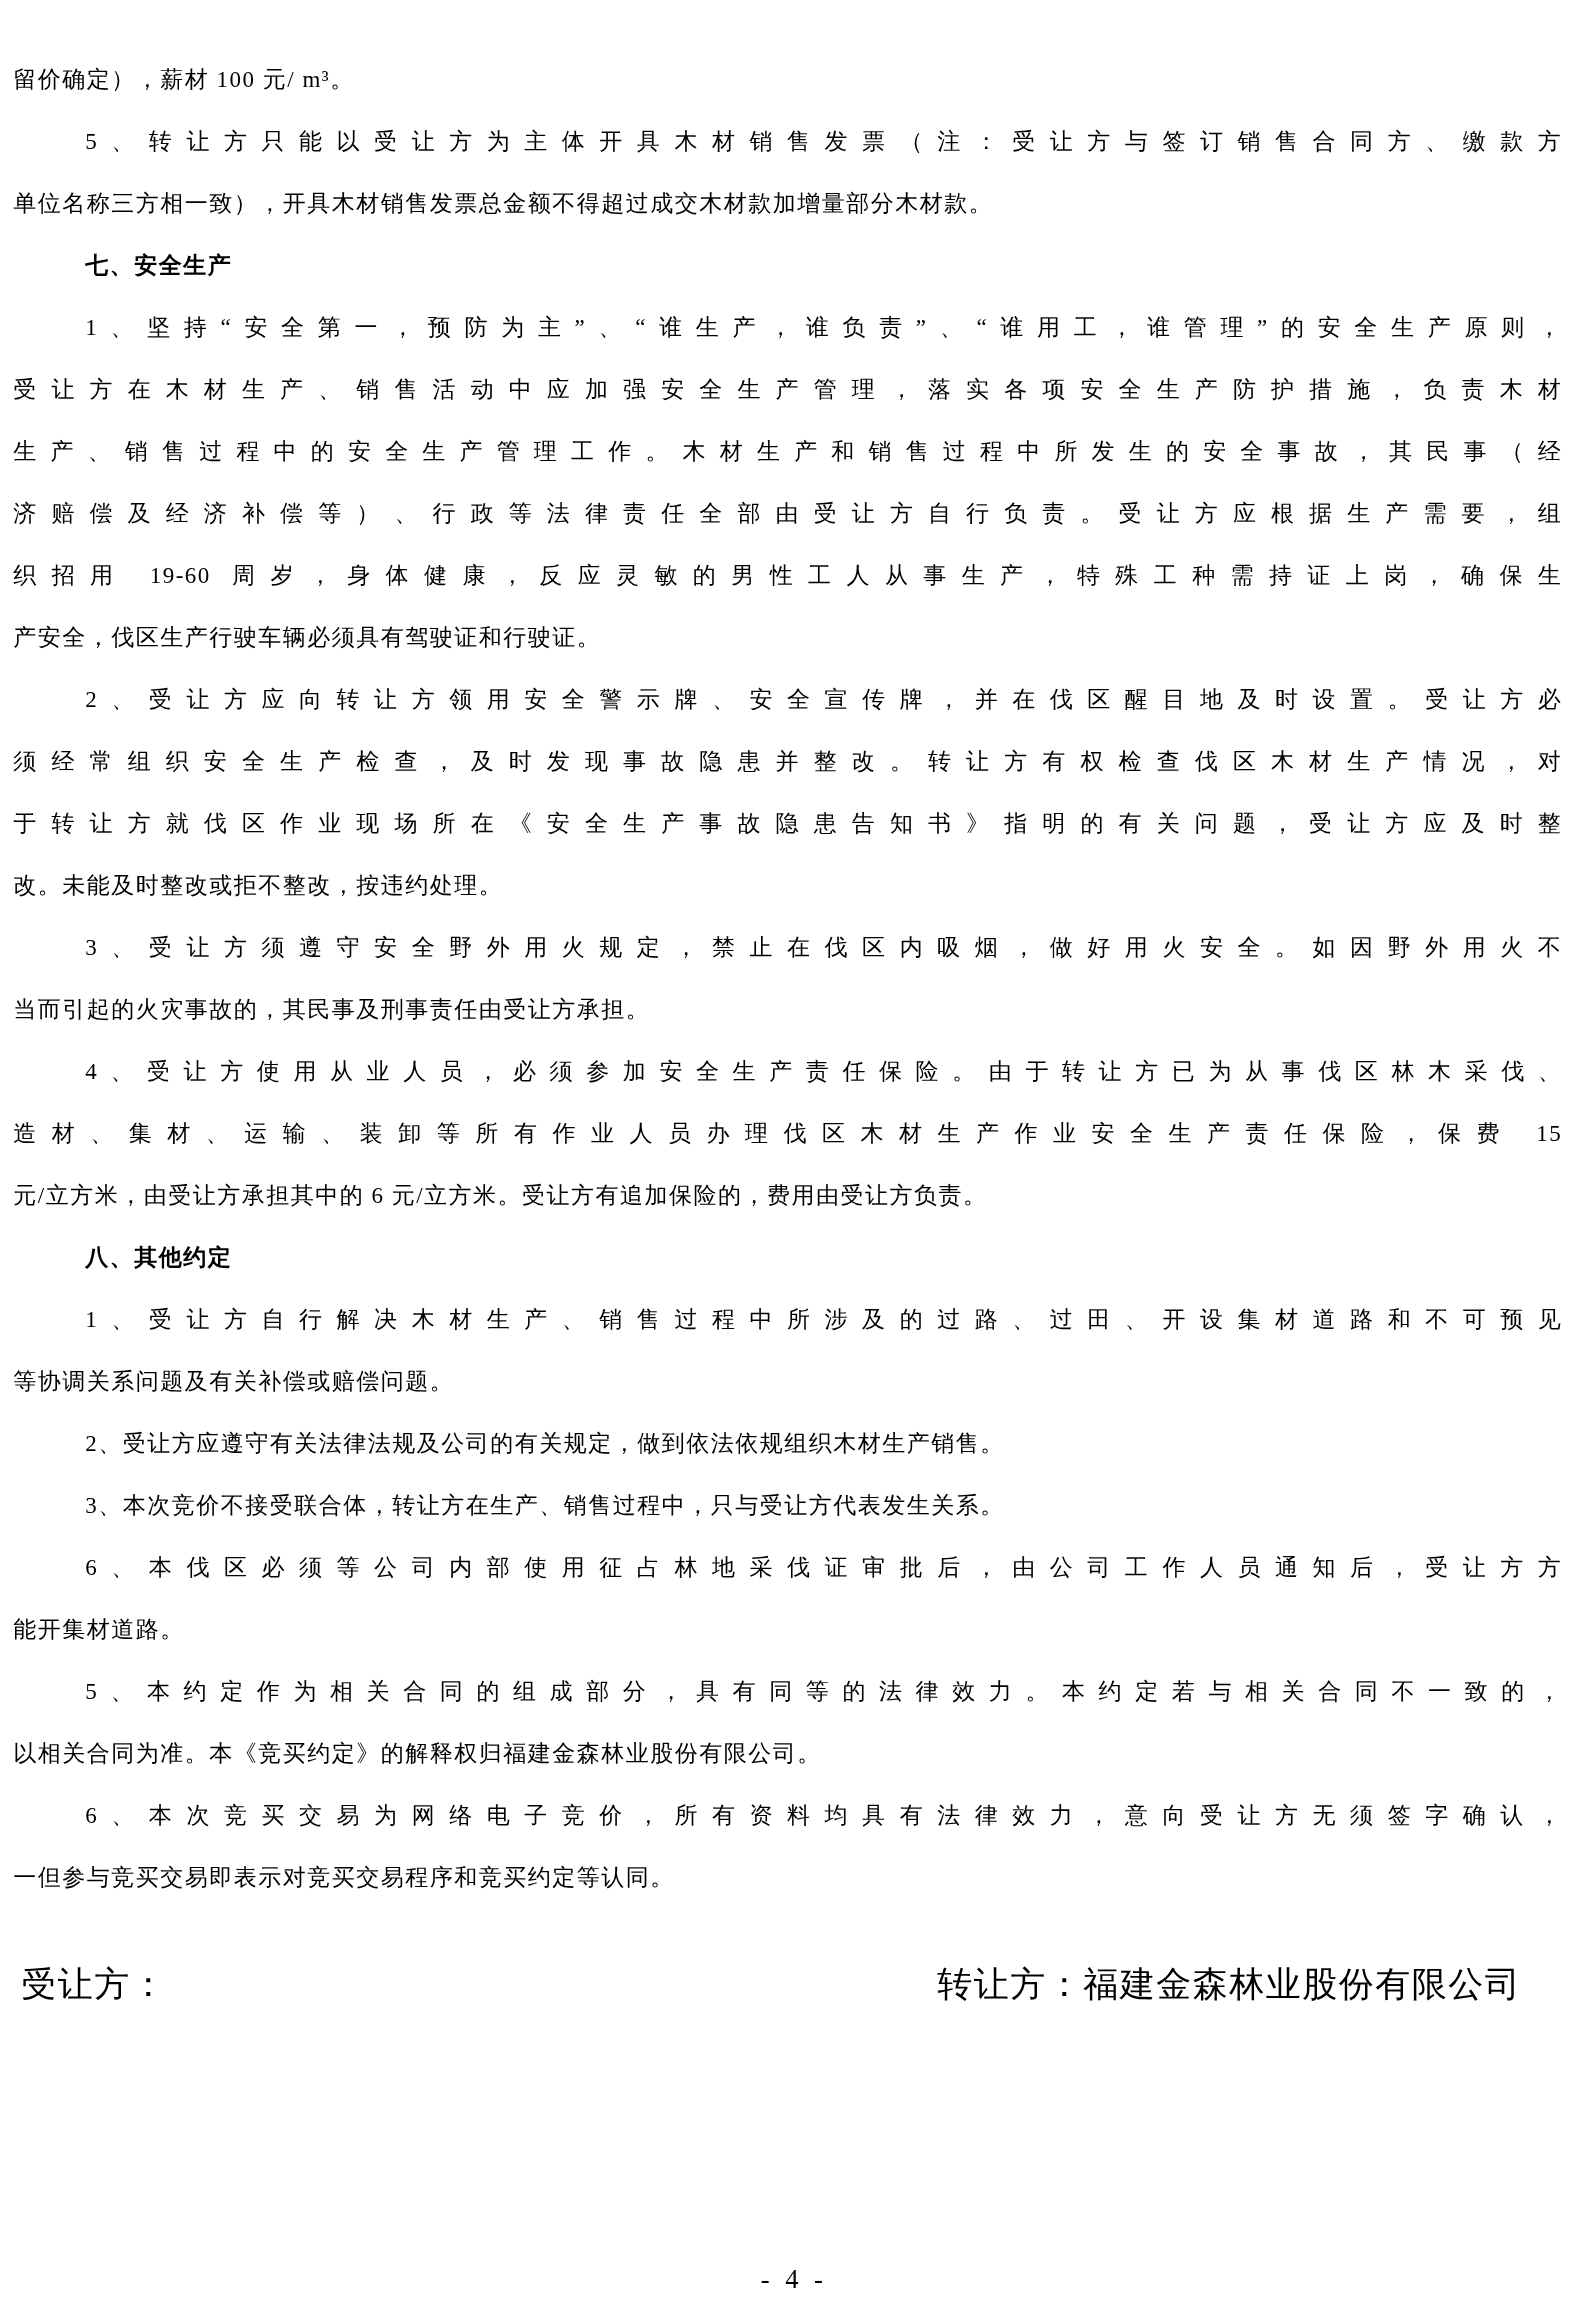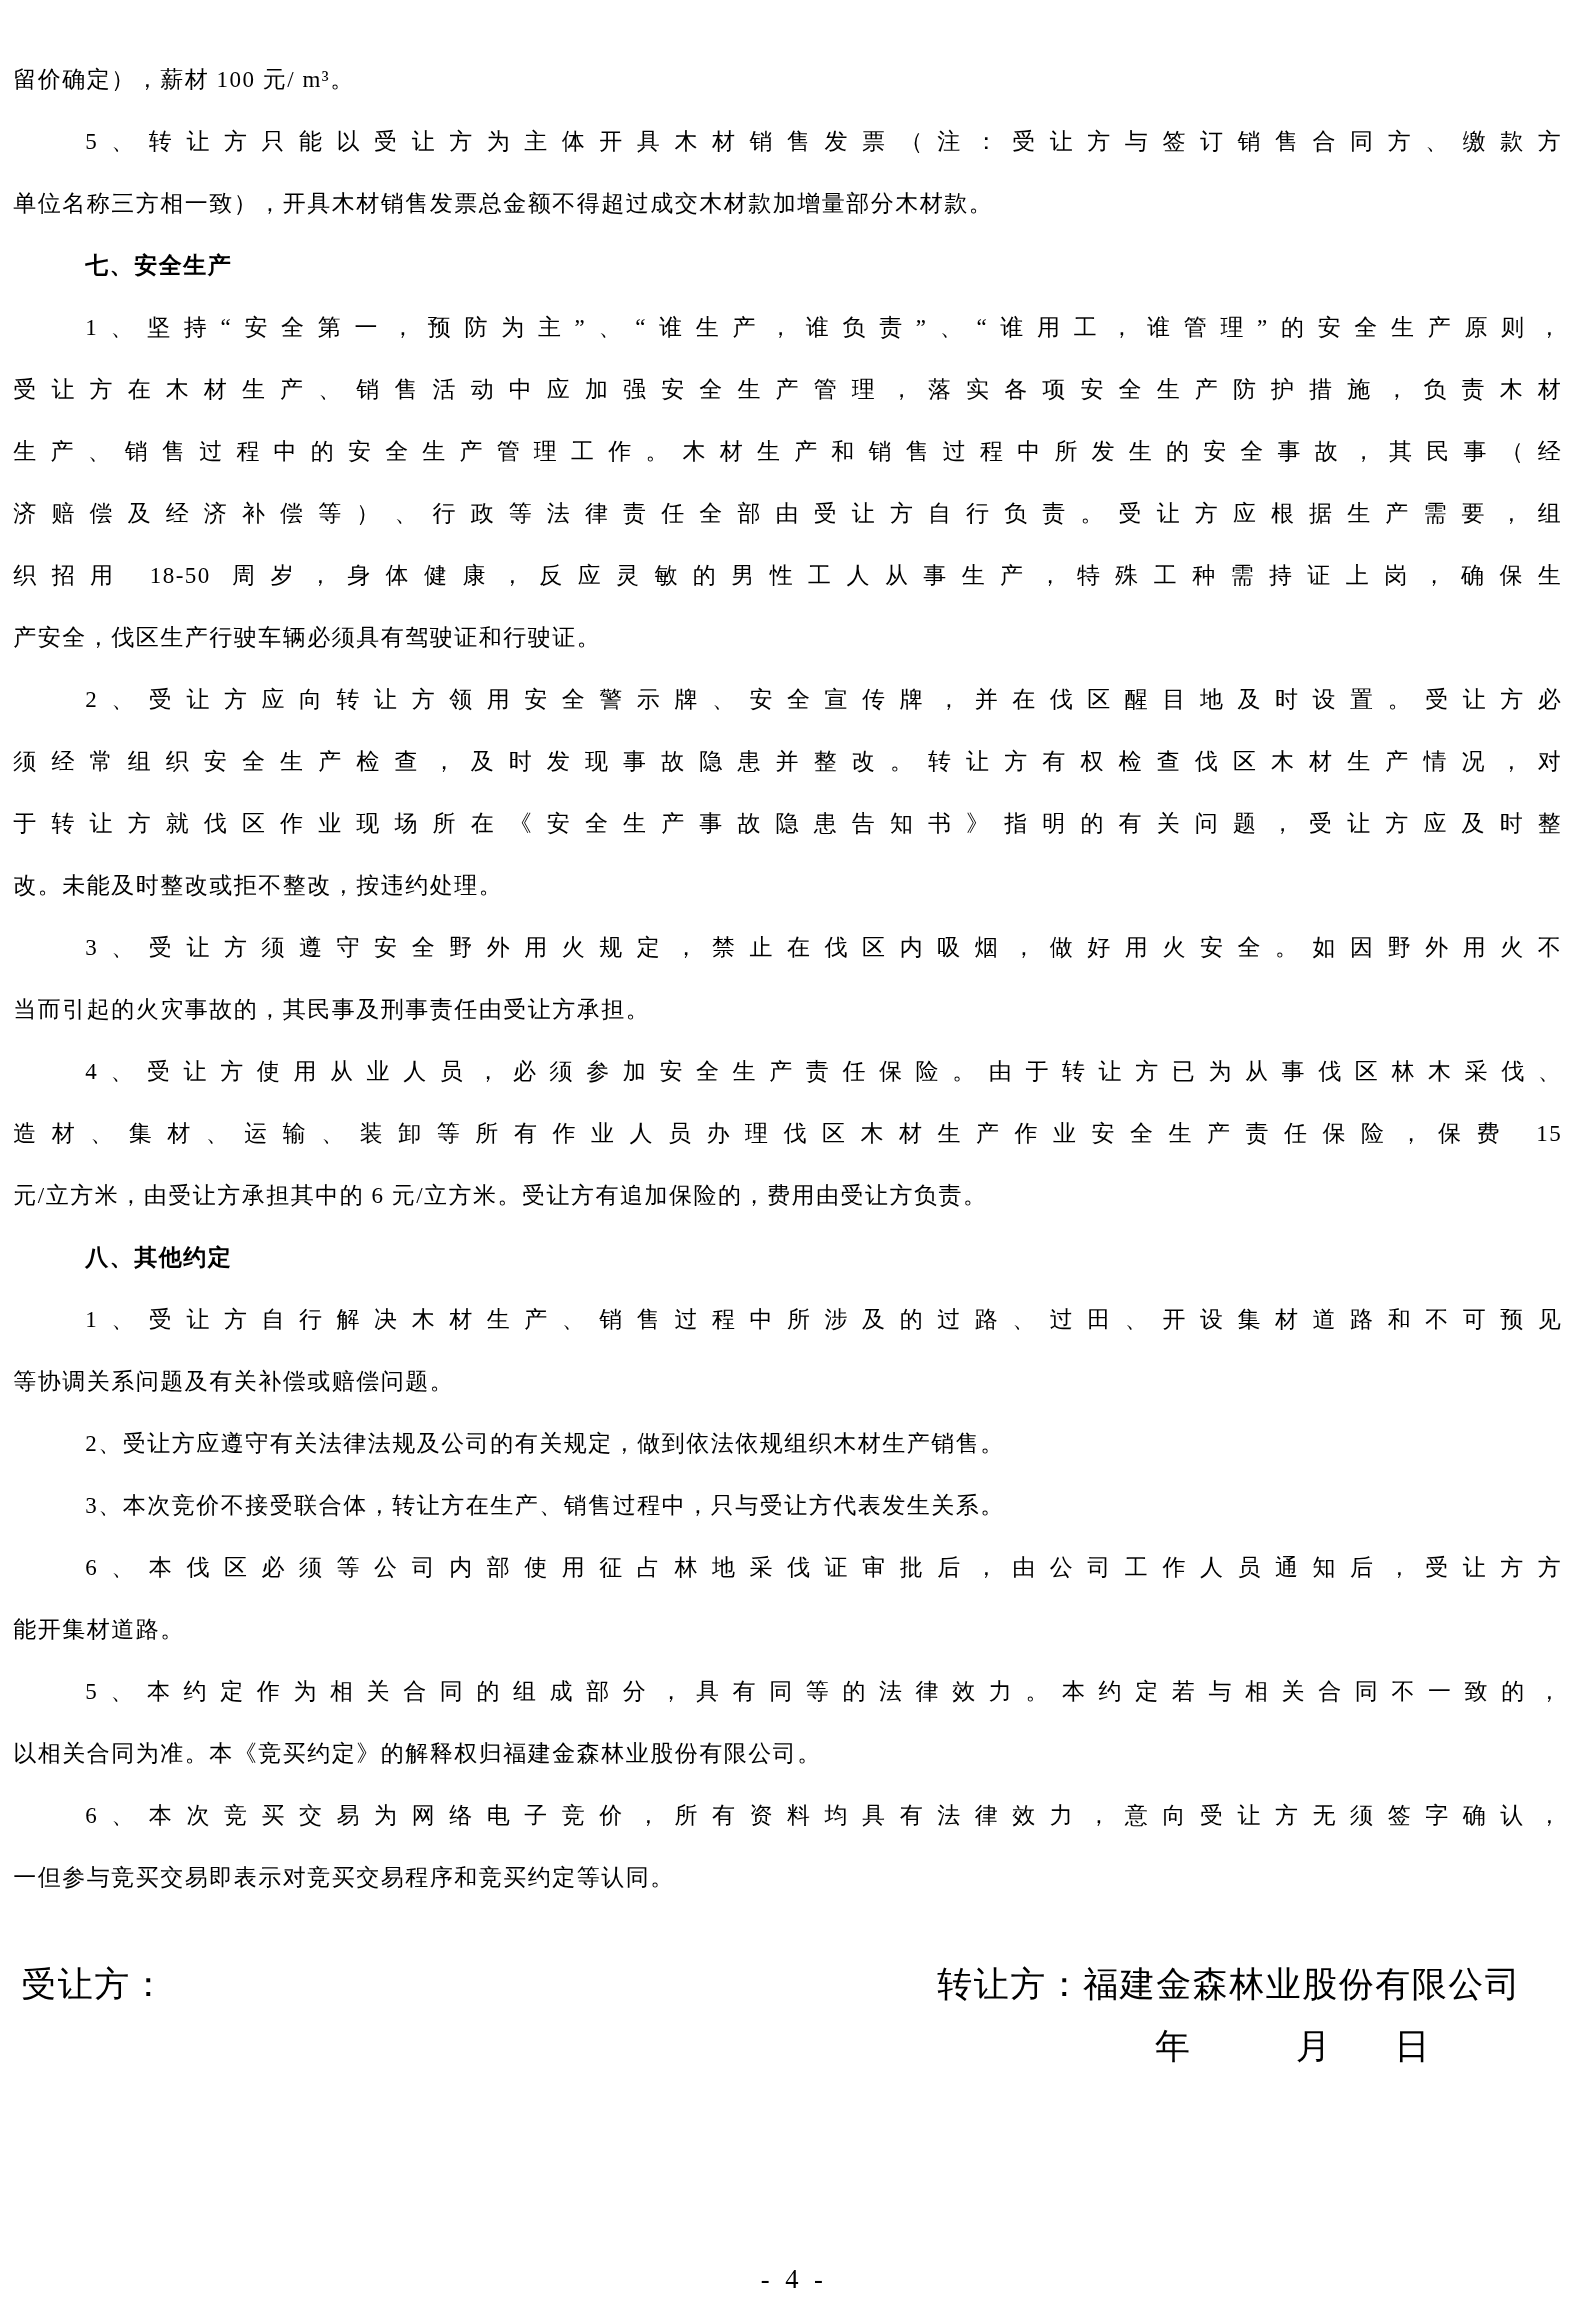--- a/index.html
+++ b/index.html
@@ -86,21 +86,21 @@
 <div class="page">
   <div class="content">
     <div class="ln">留价确定），薪材 100 元/ m³。</div>
     <div class="ln ind fill">5、转让方只能以受让方为主体开具木材销售发票（注：受让方与签订销售合同方、缴款方</div>
     <div class="ln">单位名称三方相一致），开具木材销售发票总金额不得超过成交木材款加增量部分木材款。</div>
     <div class="ln ind hd">七、安全生产</div>
     <div class="ln ind fill">1、坚持“安全第一，预防为主”、“谁生产，谁负责”、“谁用工，谁管理”的安全生产原则，</div>
     <div class="ln fill">受让方在木材生产、销售活动中应加强安全生产管理，落实各项安全生产防护措施，负责木材</div>
     <div class="ln fill">生产、销售过程中的安全生产管理工作。木材生产和销售过程中所发生的安全事故，其民事（经</div>
     <div class="ln fill">济赔偿及经济补偿等）、行政等法律责任全部由受让方自行负责。受让方应根据生产需要，组</div>
-    <div class="ln fill">织招用 18-50 周岁，身体健康，反应灵敏的男性工人从事生产，特殊工种需持证上岗，确保生</div>
+    <div class="ln fill">织招用 19-60 周岁，身体健康，反应灵敏的男性工人从事生产，特殊工种需持证上岗，确保生</div>
     <div class="ln">产安全，伐区生产行驶车辆必须具有驾驶证和行驶证。</div>
     <div class="ln ind fill">2、受让方应向转让方领用安全警示牌、安全宣传牌，并在伐区醒目地及时设置。受让方必</div>
     <div class="ln fill">须经常组织安全生产检查，及时发现事故隐患并整改。转让方有权检查伐区木材生产情况，对</div>
     <div class="ln fill">于转让方就伐区作业现场所在《安全生产事故隐患告知书》指明的有关问题，受让方应及时整</div>
     <div class="ln">改。未能及时整改或拒不整改，按违约处理。</div>
     <div class="ln ind fill">3、受让方须遵守安全野外用火规定，禁止在伐区内吸烟，做好用火安全。如因野外用火不</div>
     <div class="ln">当而引起的火灾事故的，其民事及刑事责任由受让方承担。</div>
     <div class="ln ind fill">4、受让方使用从业人员，必须参加安全生产责任保险。由于转让方已为从事伐区林木采伐、</div>
     <div class="ln fill">造材、集材、运输、装卸等所有作业人员办理伐区木材生产作业安全生产责任保险，保费 15</div>
     <div class="ln">元/立方米，由受让方承担其中的 6 元/立方米。受让方有追加保险的，费用由受让方负责。</div>
@@ -115,21 +115,16 @@
     <div class="ln">以相关合同为准。本《竞买约定》的解释权归福建金森林业股份有限公司。</div>
     <div class="ln ind fill">6、本次竞买交易为网络电子竞价，所有资料均具有法律效力，意向受让方无须签字确认，</div>
     <div class="ln">一但参与竞买交易即表示对竞买交易程序和竞买约定等认同。</div>
   </div>
 
   <div class="sig-row">
     <span class="sig-left">受让方：</span>
     <span class="sig-right">转让方：福建金森林业股份有限公司</span>
   </div>
 
-  <div class="date-row">
-    <span class="y">年</span>
-    <span class="m">月</span>
-    <span class="d">日</span>
-  </div>
 
   <div class="footer">- 4 -</div>
 </div>
 
 
 </body></html>

